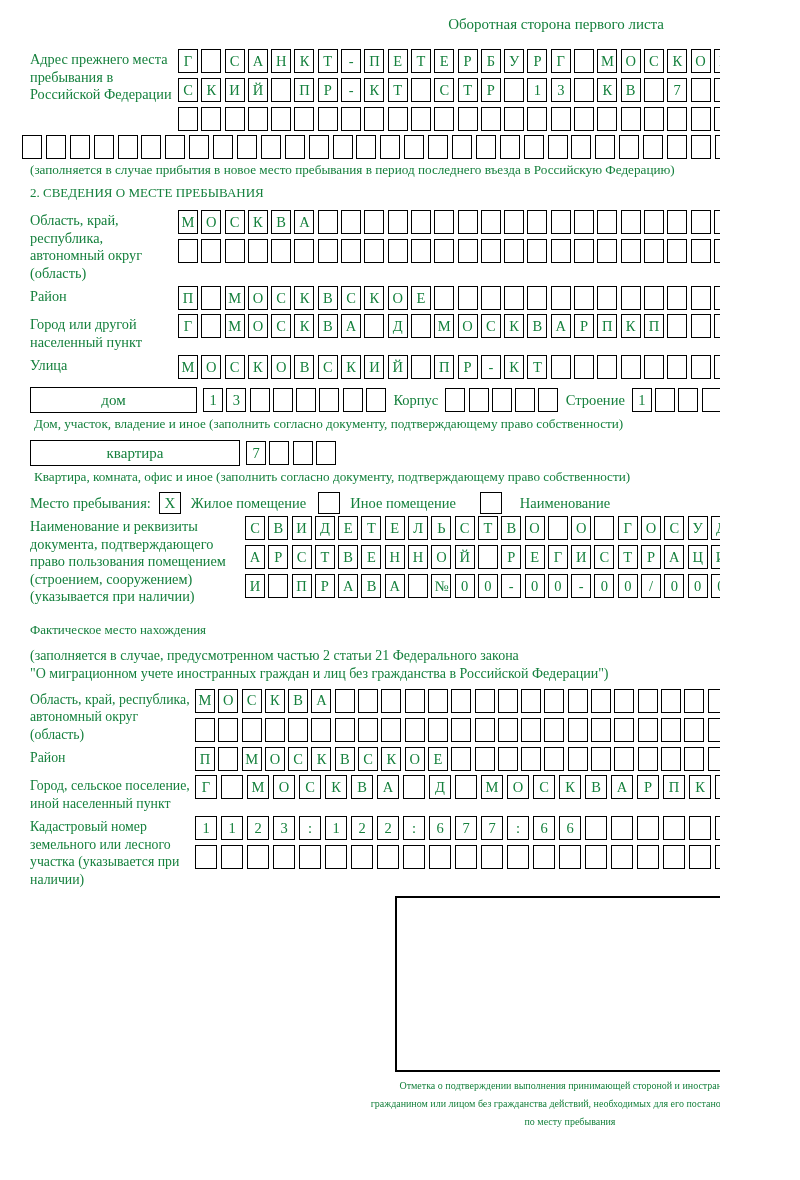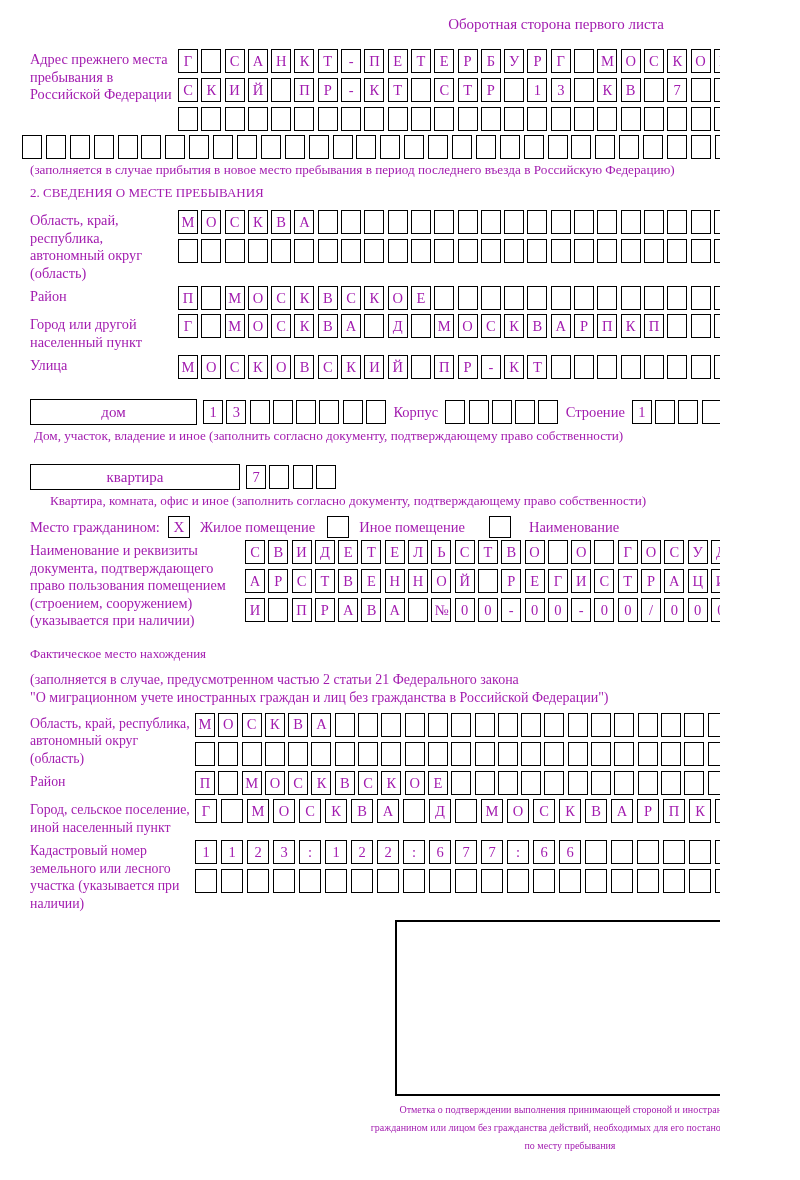--- a/index.html
+++ b/index.html
@@ -1,38 +1,38 @@
 <!DOCTYPE html>
 <html><head>
 <meta charset="utf-8">
 <style>
   html,body{margin:0;padding:0;background:#fff;}
   .page{
     position:relative;width:720px;height:1180px;box-sizing:border-box;
-    padding:16px 30px 0 30px;background:#fff;color:#a21caf;
+    padding:16px 30px 0 30px;background:#fff;color:#15803d;
     font-family:"Liberation Serif","DejaVu Serif",serif;overflow:hidden;
   }
   .note{text-align:right;font-size:15px;padding-right:26px;margin-bottom:16px;}
   .field{display:flex;align-items:flex-start;margin-bottom:4px;}
   .flabel{width:148px;flex:none;font-size:14.3px;line-height:17.5px;padding-top:2px;}
   .fact .flabel{width:165px;font-size:13.8px;}
   .doclabel{width:215px;flex:none;font-size:14.3px;line-height:17.5px;padding-top:2px;}
   .rows{display:flex;flex-direction:column;gap:5px;}
   .boxrow{display:flex;}
   .cell{
     flex:none;width:20px;height:24px;box-sizing:border-box;border:1.7px solid #000;
     margin-right:3.3px;display:flex;align-items:center;justify-content:center;
     font-size:14.5px;background:#fff;
   }
   .full{margin-left:-8px;margin-top:3px;}
   .full .cell{margin-right:3.9px;}
   .w .cell{width:22px;margin-right:4px;}
   .caption{font-size:13.2px;margin:3px 0 7px 0;line-height:16px;}
   .sec-title{font-size:13px;font-weight:normal;text-align:left;margin:5px 0 9px 0;}
-  .hrow{display:flex;align-items:center;margin:20px 0 2px 0;}
+  .hrow{display:flex;align-items:center;margin:8px 0 2px 0;}
   .widebox{flex:none;height:26px;box-sizing:border-box;border:1.7px solid #000;
     display:flex;align-items:center;justify-content:center;font-size:15px;margin-right:6px;}
   .dombox{width:167px;}
   .kvbox{width:210px;}
   .inlbl{font-size:14.5px;margin:0 7px 0 4px;}
   .chkrow{display:flex;align-items:center;font-size:14.5px;margin:6px 0 2px 0;}
   .chk{flex:none;width:22px;height:22px;box-sizing:border-box;border:1.7px solid #000;
     margin:0 10px 0 12px;display:flex;align-items:center;justify-content:center;
     font-size:15px;}
   .chkcap{text-align:left;margin:2px 0 8px 225px;width:260px;}
@@ -346,24 +346,24 @@
 
   <div class="hrow">
     <div class="widebox kvbox">квартира</div>
     <div class="boxrow">
         <span class="cell">7</span>
         <span class="cell"></span>
         <span class="cell"></span>
         <span class="cell"></span>
       </div>
   </div>
-  <div class="caption" style="text-align:left;margin-left:20px">Квартира, комната, офис и иное (заполнить согласно документу, подтверждающему право собственности)</div>
+  <div class="caption" style="text-align:left;margin-left:4px">Квартира, комната, офис и иное (заполнить согласно документу, подтверждающему право собственности)</div>
 
   <div class="chkrow">
-    <span>Место гражданином:</span>
+    <span>Место пребывания:</span>
     <span class="chk" style="margin-left:8px">
         <span>X</span>
       </span>
     <span>Жилое помещение</span>
     <span class="chk">
         <span></span>
       </span>
     <span>Иное помещение</span>
     <span class="chk" style="margin-left:24px;margin-right:18px">
         <span></span>

